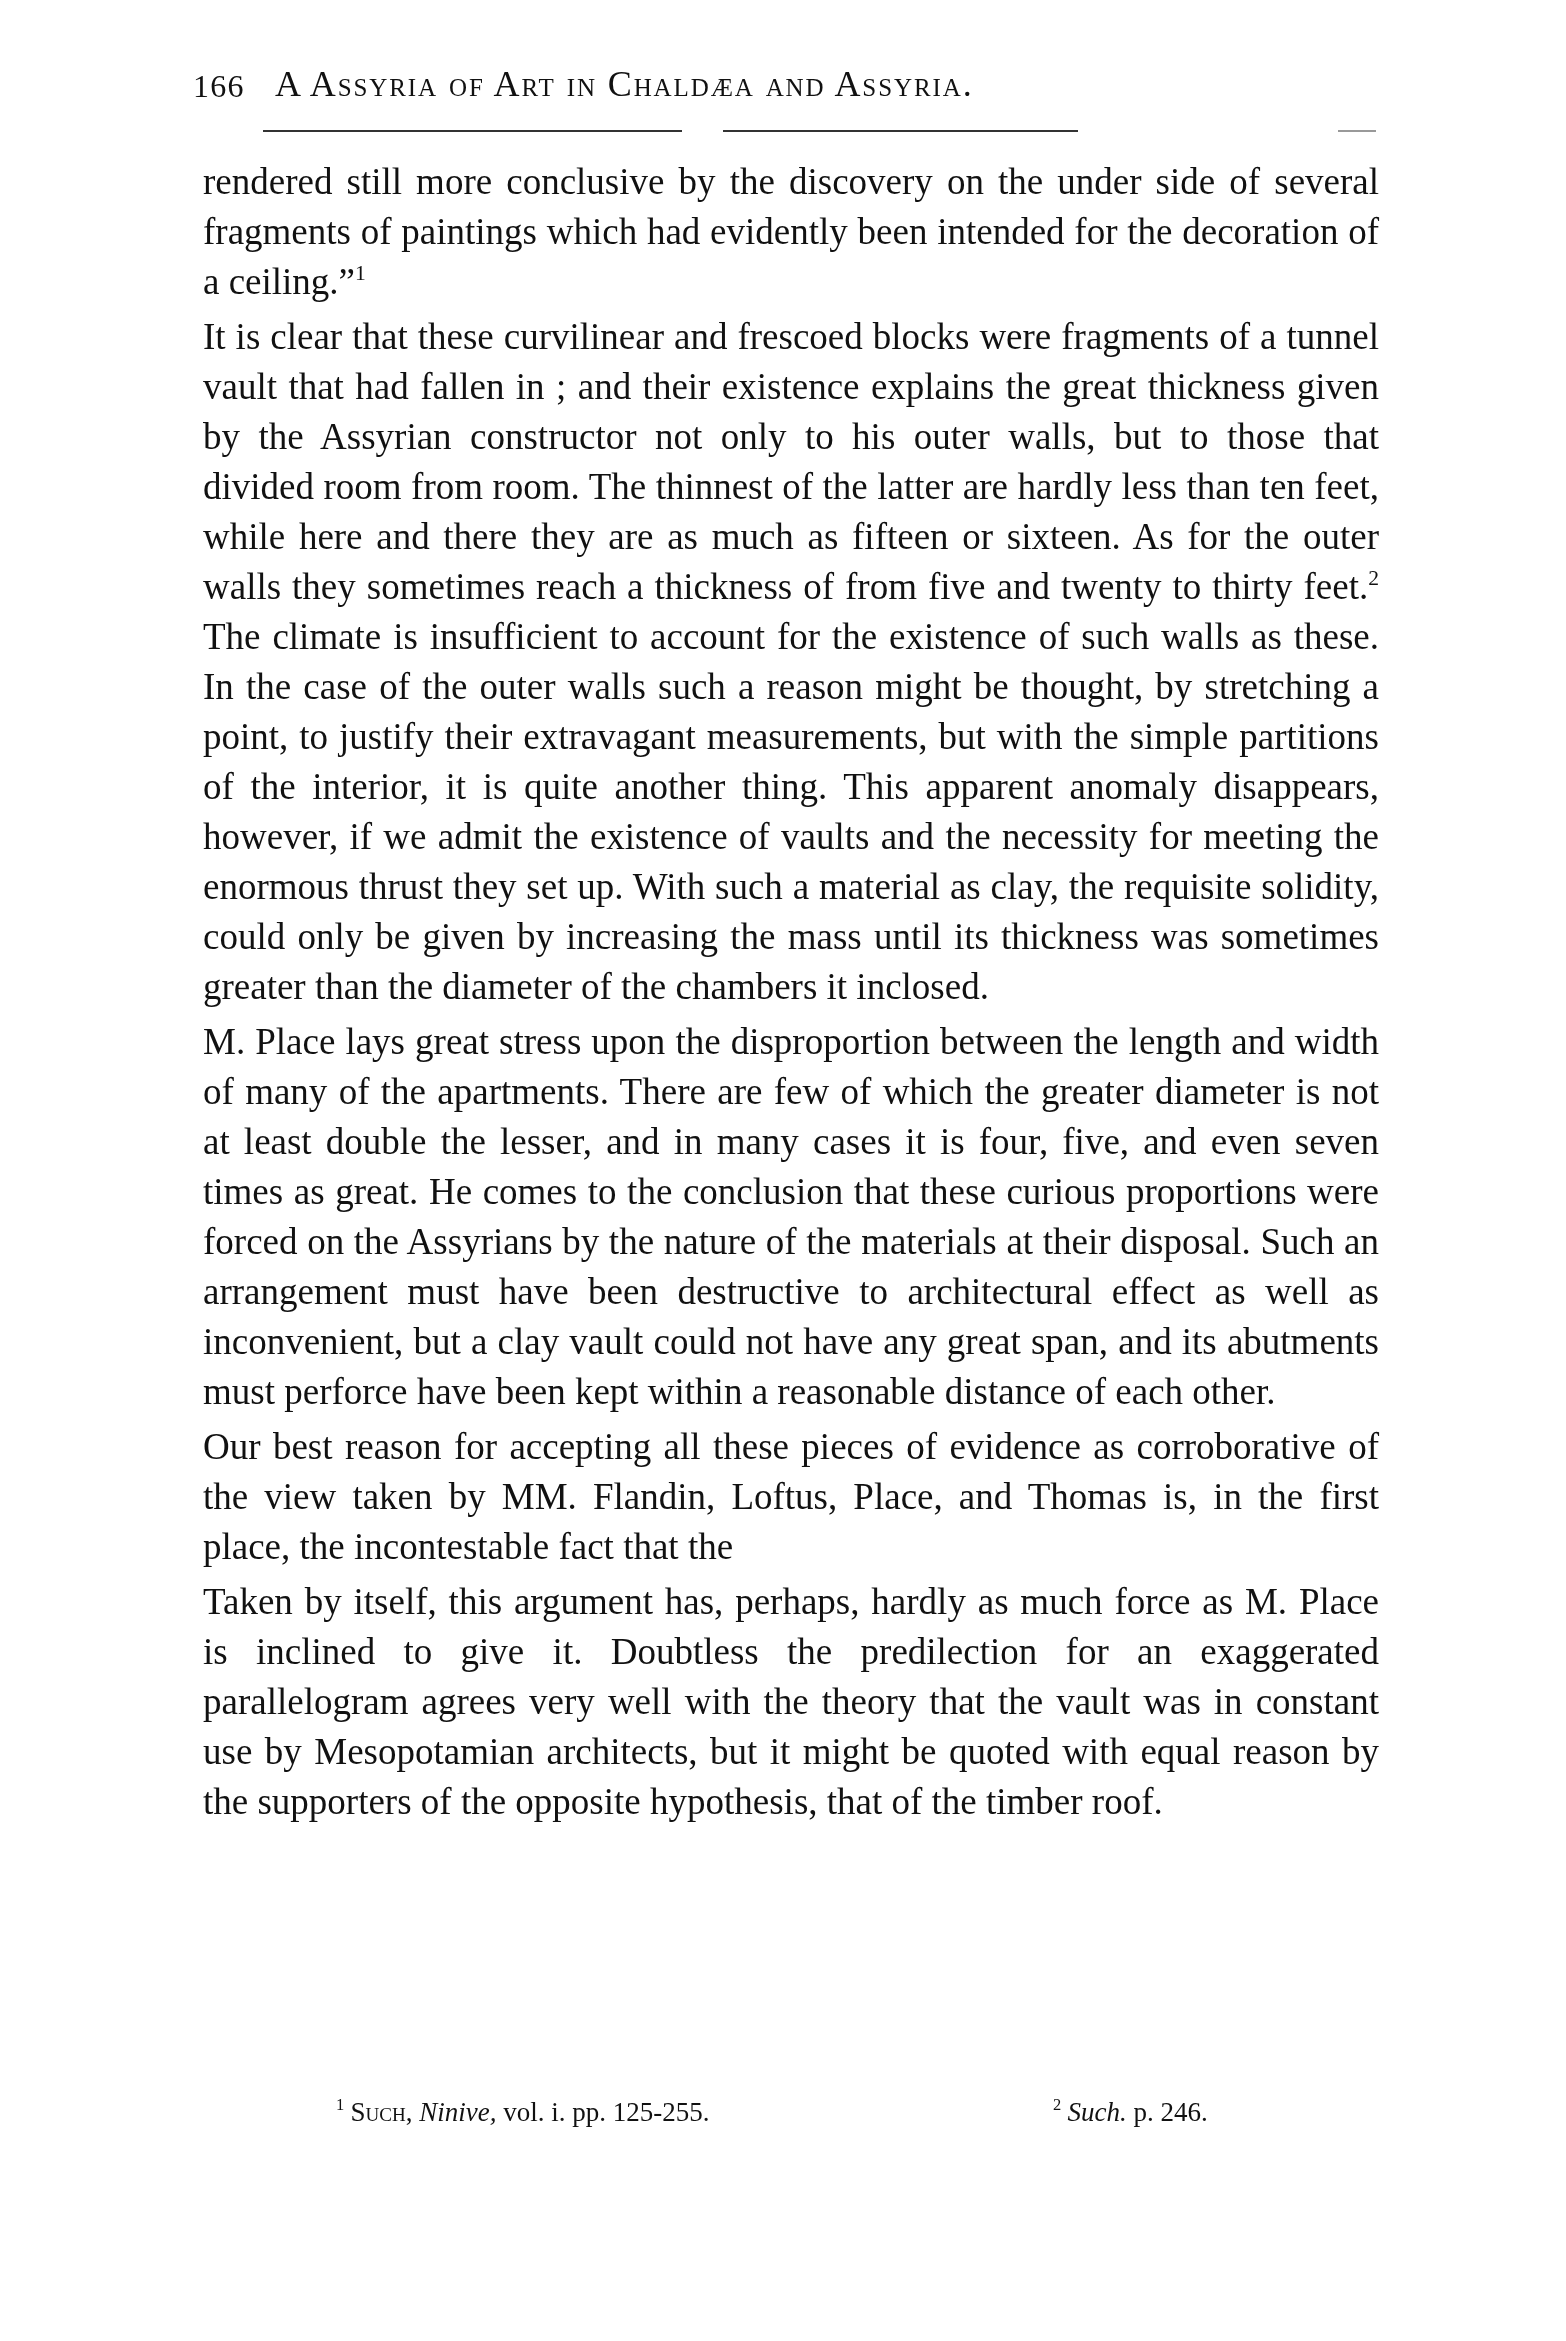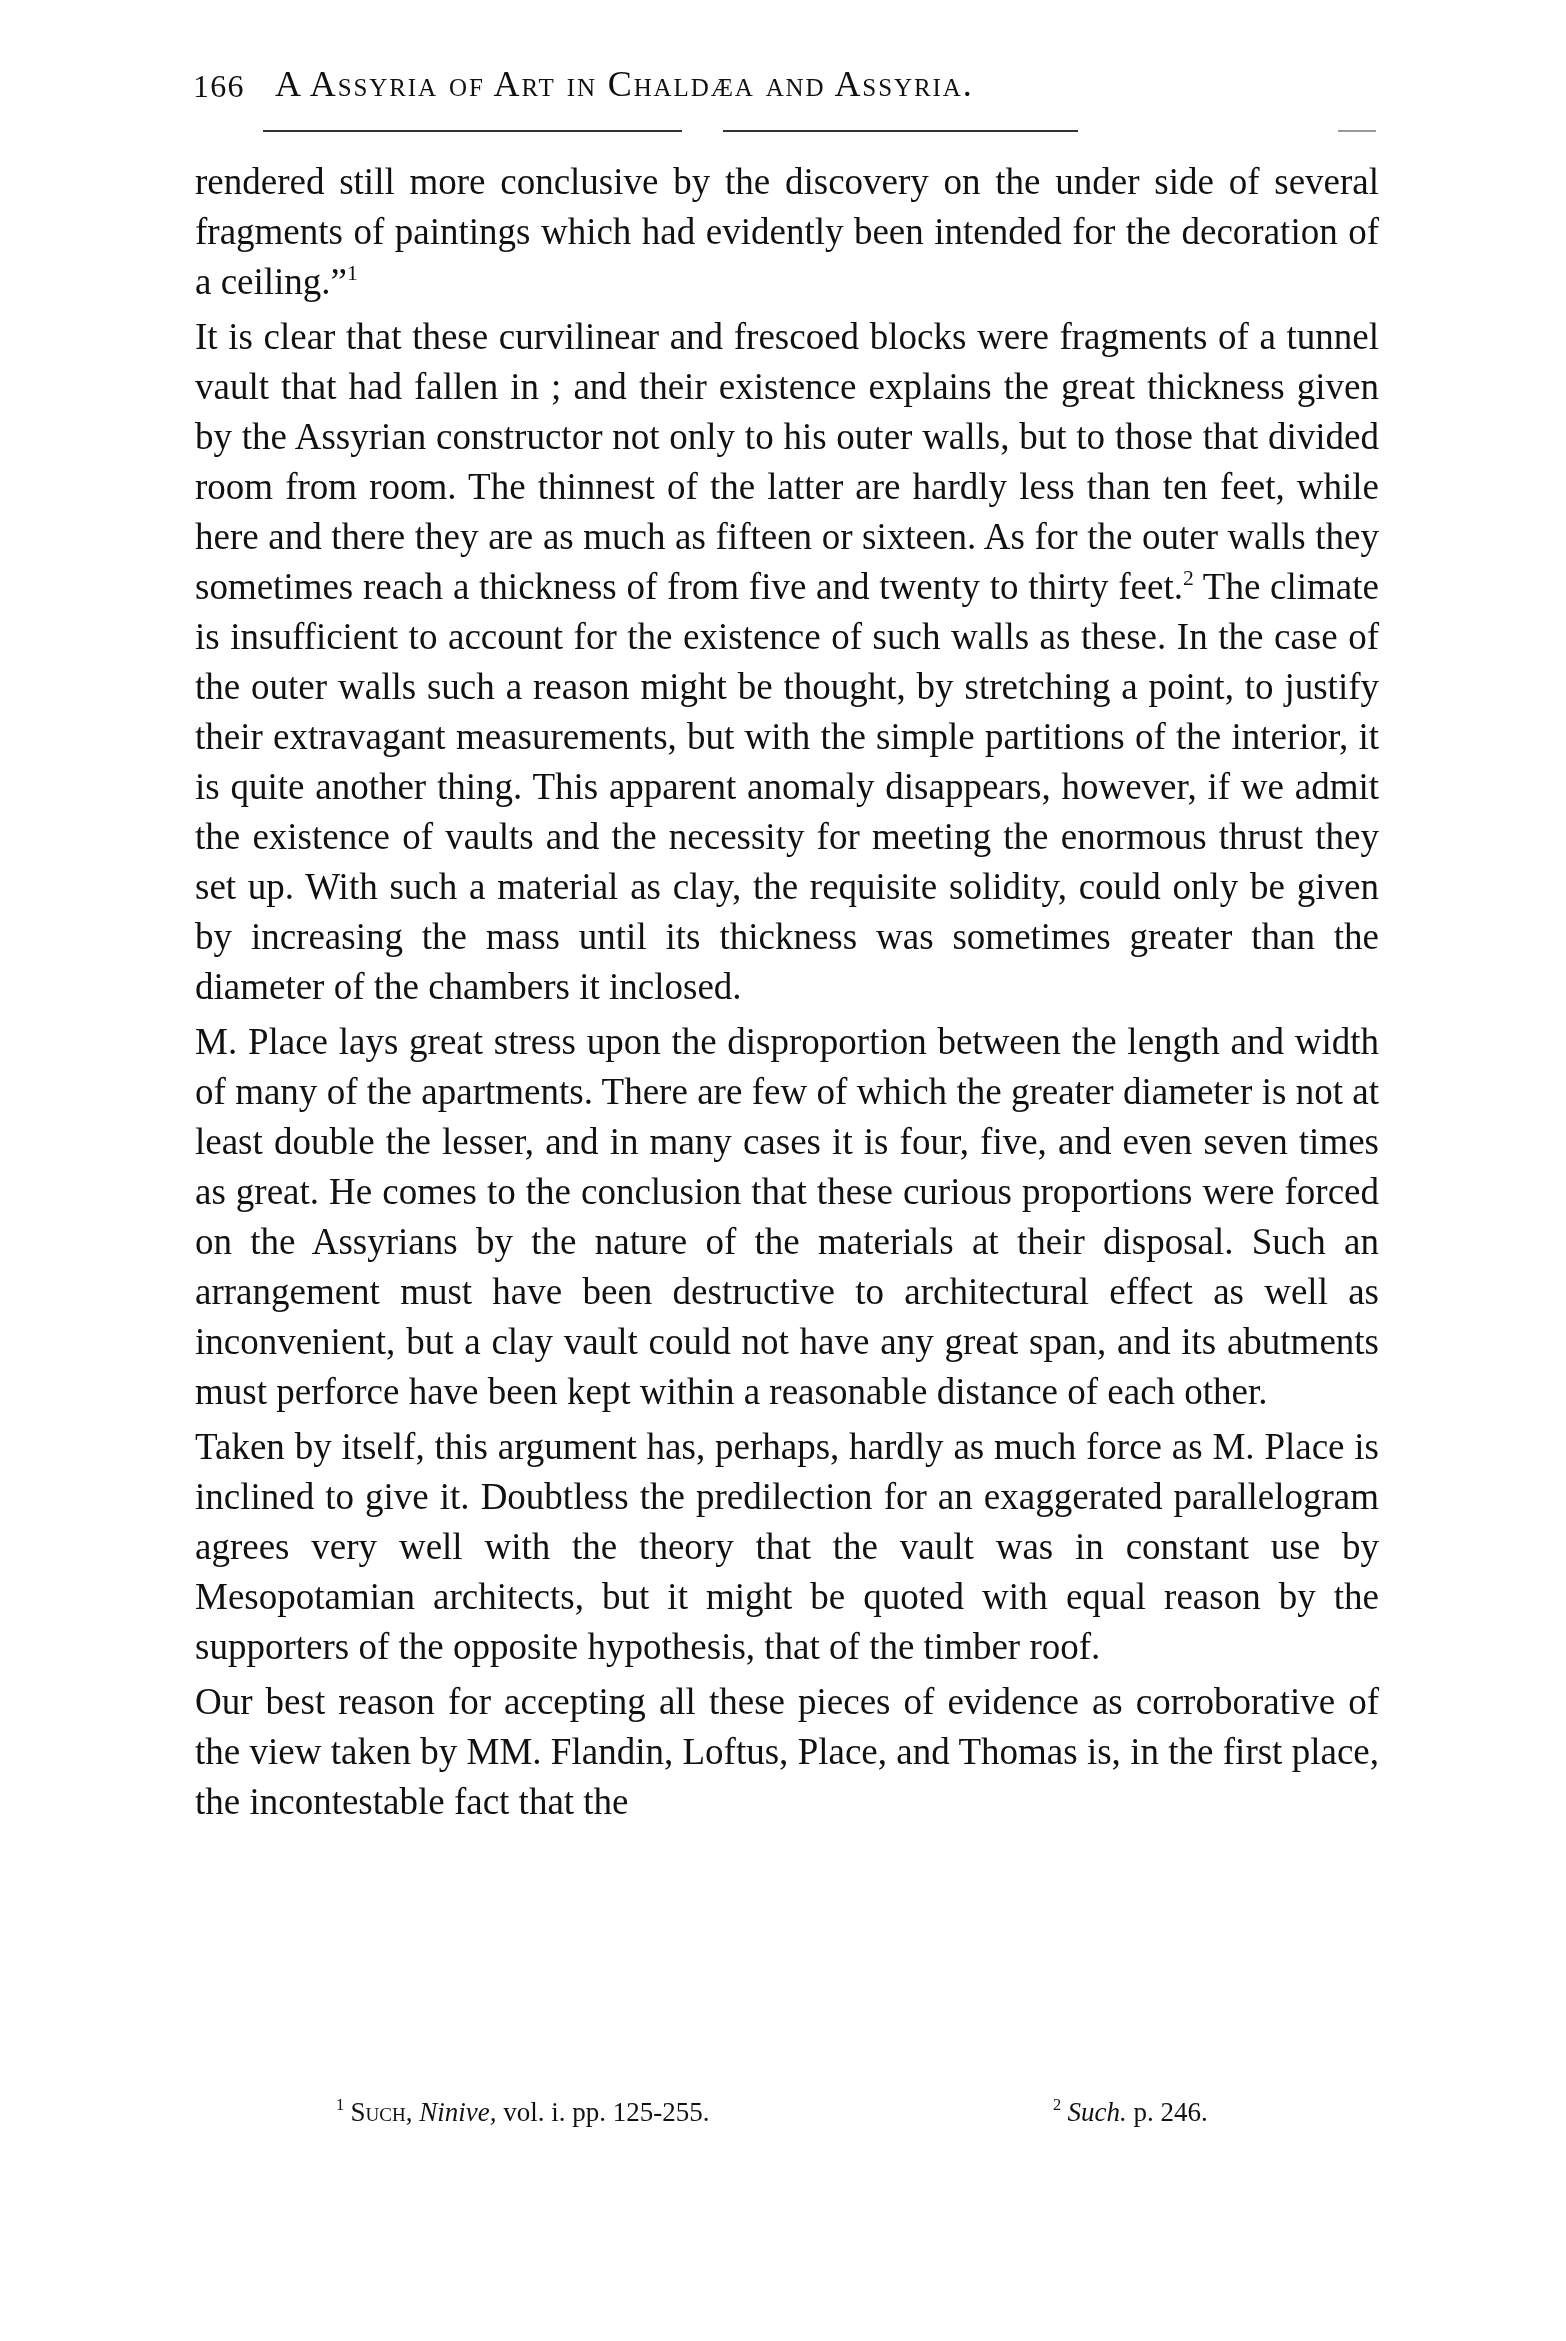--- a/index.html
+++ b/index.html
@@ -6,21 +6,21 @@
   body { width: 1567px; height: 2342px; position: relative; overflow: hidden; color: #111; font-family: "Liberation Serif", "DejaVu Serif", serif; }
   .page { position: absolute; left: 0; top: 0; width: 1567px; height: 2342px; border-radius: 16px; }
   .header { position: absolute; top: 63px; left: 193px; width: 1186px; height: 51px; font-size: 32px; letter-spacing: 1.3px; }
   .pgnum { position: absolute; left: 0; top: 5px; font-size: 32px; }
   .running-title { position: absolute; left: 82px; top: 0; font-variant: small-caps; font-size: 36px; letter-spacing: 1.9px; white-space: nowrap; }
   .rule { position: absolute; top: 130px; height: 1.9px; background: #333; }
   .rule.a { left: 263px; width: 419px; }
   .rule.b { left: 723px; width: 355px; }
   .rule.c { left: 1338px; width: 38px; opacity: .5; }
   .body { position: absolute; top: 157px; left: 195px; width: 1184px; font-size: 37px; line-height: 50px; text-align: justify; hyphens: manual; }
-  .body p { margin: 0 0 5px 0; text-indent: 0; }
+  .body p { margin: 0 0 5px 8px; text-indent: 0; }
   sup { font-size: 21.6px; line-height: 0; vertical-align: 14px; }
   .footnotes { position: absolute; top: 2097px; left: 0; width: 1567px; font-size: 27px; white-space: nowrap; }
   .fn1 { position: absolute; left: 336px; }
   .fn2 { position: absolute; left: 1053px; }
   .sc { font-variant: small-caps; }
   i { font-style: italic; margin-top: 28px; }
   .fnsup { font-size: 16.5px; vertical-align: 11.4px; line-height: 0; margin-right: 6.3px; }
 </style>
 </head>
 <body>
@@ -32,22 +32,22 @@
     <span class="running-title">A Assyria of Art in Chaldæa and Assyria.</span>
   </div>
   <div class="rule a"></div>
   <div class="rule b"></div>
   <div class="rule c"></div>
 
   <div class="body">
     <p><span>rendered still more conclusive by the discovery on the under side of several fragments of paintings which had evidently been intended for the decoration of a ceiling.”</span><sup>1</sup></p>
     <p><span>It is clear that these curvilinear and frescoed blocks were fragments of a tunnel vault that had fallen in ; and their existence explains the great thickness given by the Assyrian constructor not only to his outer walls, but to those that divided room from room. The thinnest of the latter are hardly less than ten feet, while here and there they are as much as fifteen or sixteen.  As for the outer walls they sometimes reach a thickness of from five and twenty to thirty feet.</span><sup>2</sup><span>  The climate is insufficient to account for the existence of such walls as these.  In the case of the outer walls such a reason might be thought, by stretching a point, to justify their extravagant measurements, but with the simple partitions of the interior, it is quite another thing.  This apparent anomaly disappears, however, if we admit the existence of vaults and the necessity for meeting the enormous thrust they set up.  With such a material as clay, the requisite solidity, could only be given by increasing the mass until its thickness was sometimes greater than the diameter of the chambers it inclosed.</span></p>
     <p>M. Place lays great stress upon the disproportion between the length and width of many of the apartments.  There are few of which the greater diameter is not at least double the lesser, and in many cases it is four, five, and even seven times as great.  He comes to the conclusion that these curious proportions were forced on the Assyrians by the nature of the materials at their disposal. Such an arrangement must have been destructive to architectural effect as well as inconvenient, but a clay vault could not have any great span, and its abutments must perforce have been kept within a reasonable distance of each other.</p>
+    <p>Our best reason for accepting all these pieces of evidence as corroborative of the view taken by MM. Flandin, Loftus, Place, and Thomas is, in the first place, the incontestable fact that the</p>
     <p>Taken by itself, this argument has, perhaps, hardly as much force as M. Place is inclined to give it.  Doubtless the predilection for an exaggerated parallelogram agrees very well with the theory that the vault was in constant use by Mesopotamian architects, but it might be quoted with equal reason by the supporters of the opposite hypothesis, that of the timber roof.</p>
-    <p>Our best reason for accepting all these pieces of evidence as corroborative of the view taken by MM. Flandin, Loftus, Place, and Thomas is, in the first place, the incontestable fact that the</p>
   </div>
 
   <div class="footnotes">
     <span class="fn1">
       <span class="fnsup">1</span><span class="sc">Such,</span> <i>Ninive,</i><span> vol. i. pp. 125-255.</span>
     </span>
     <span class="fn2">
       <span class="fnsup">2</span><i>Such.</i><span> p. 246.</span>
     </span>
   </div>

